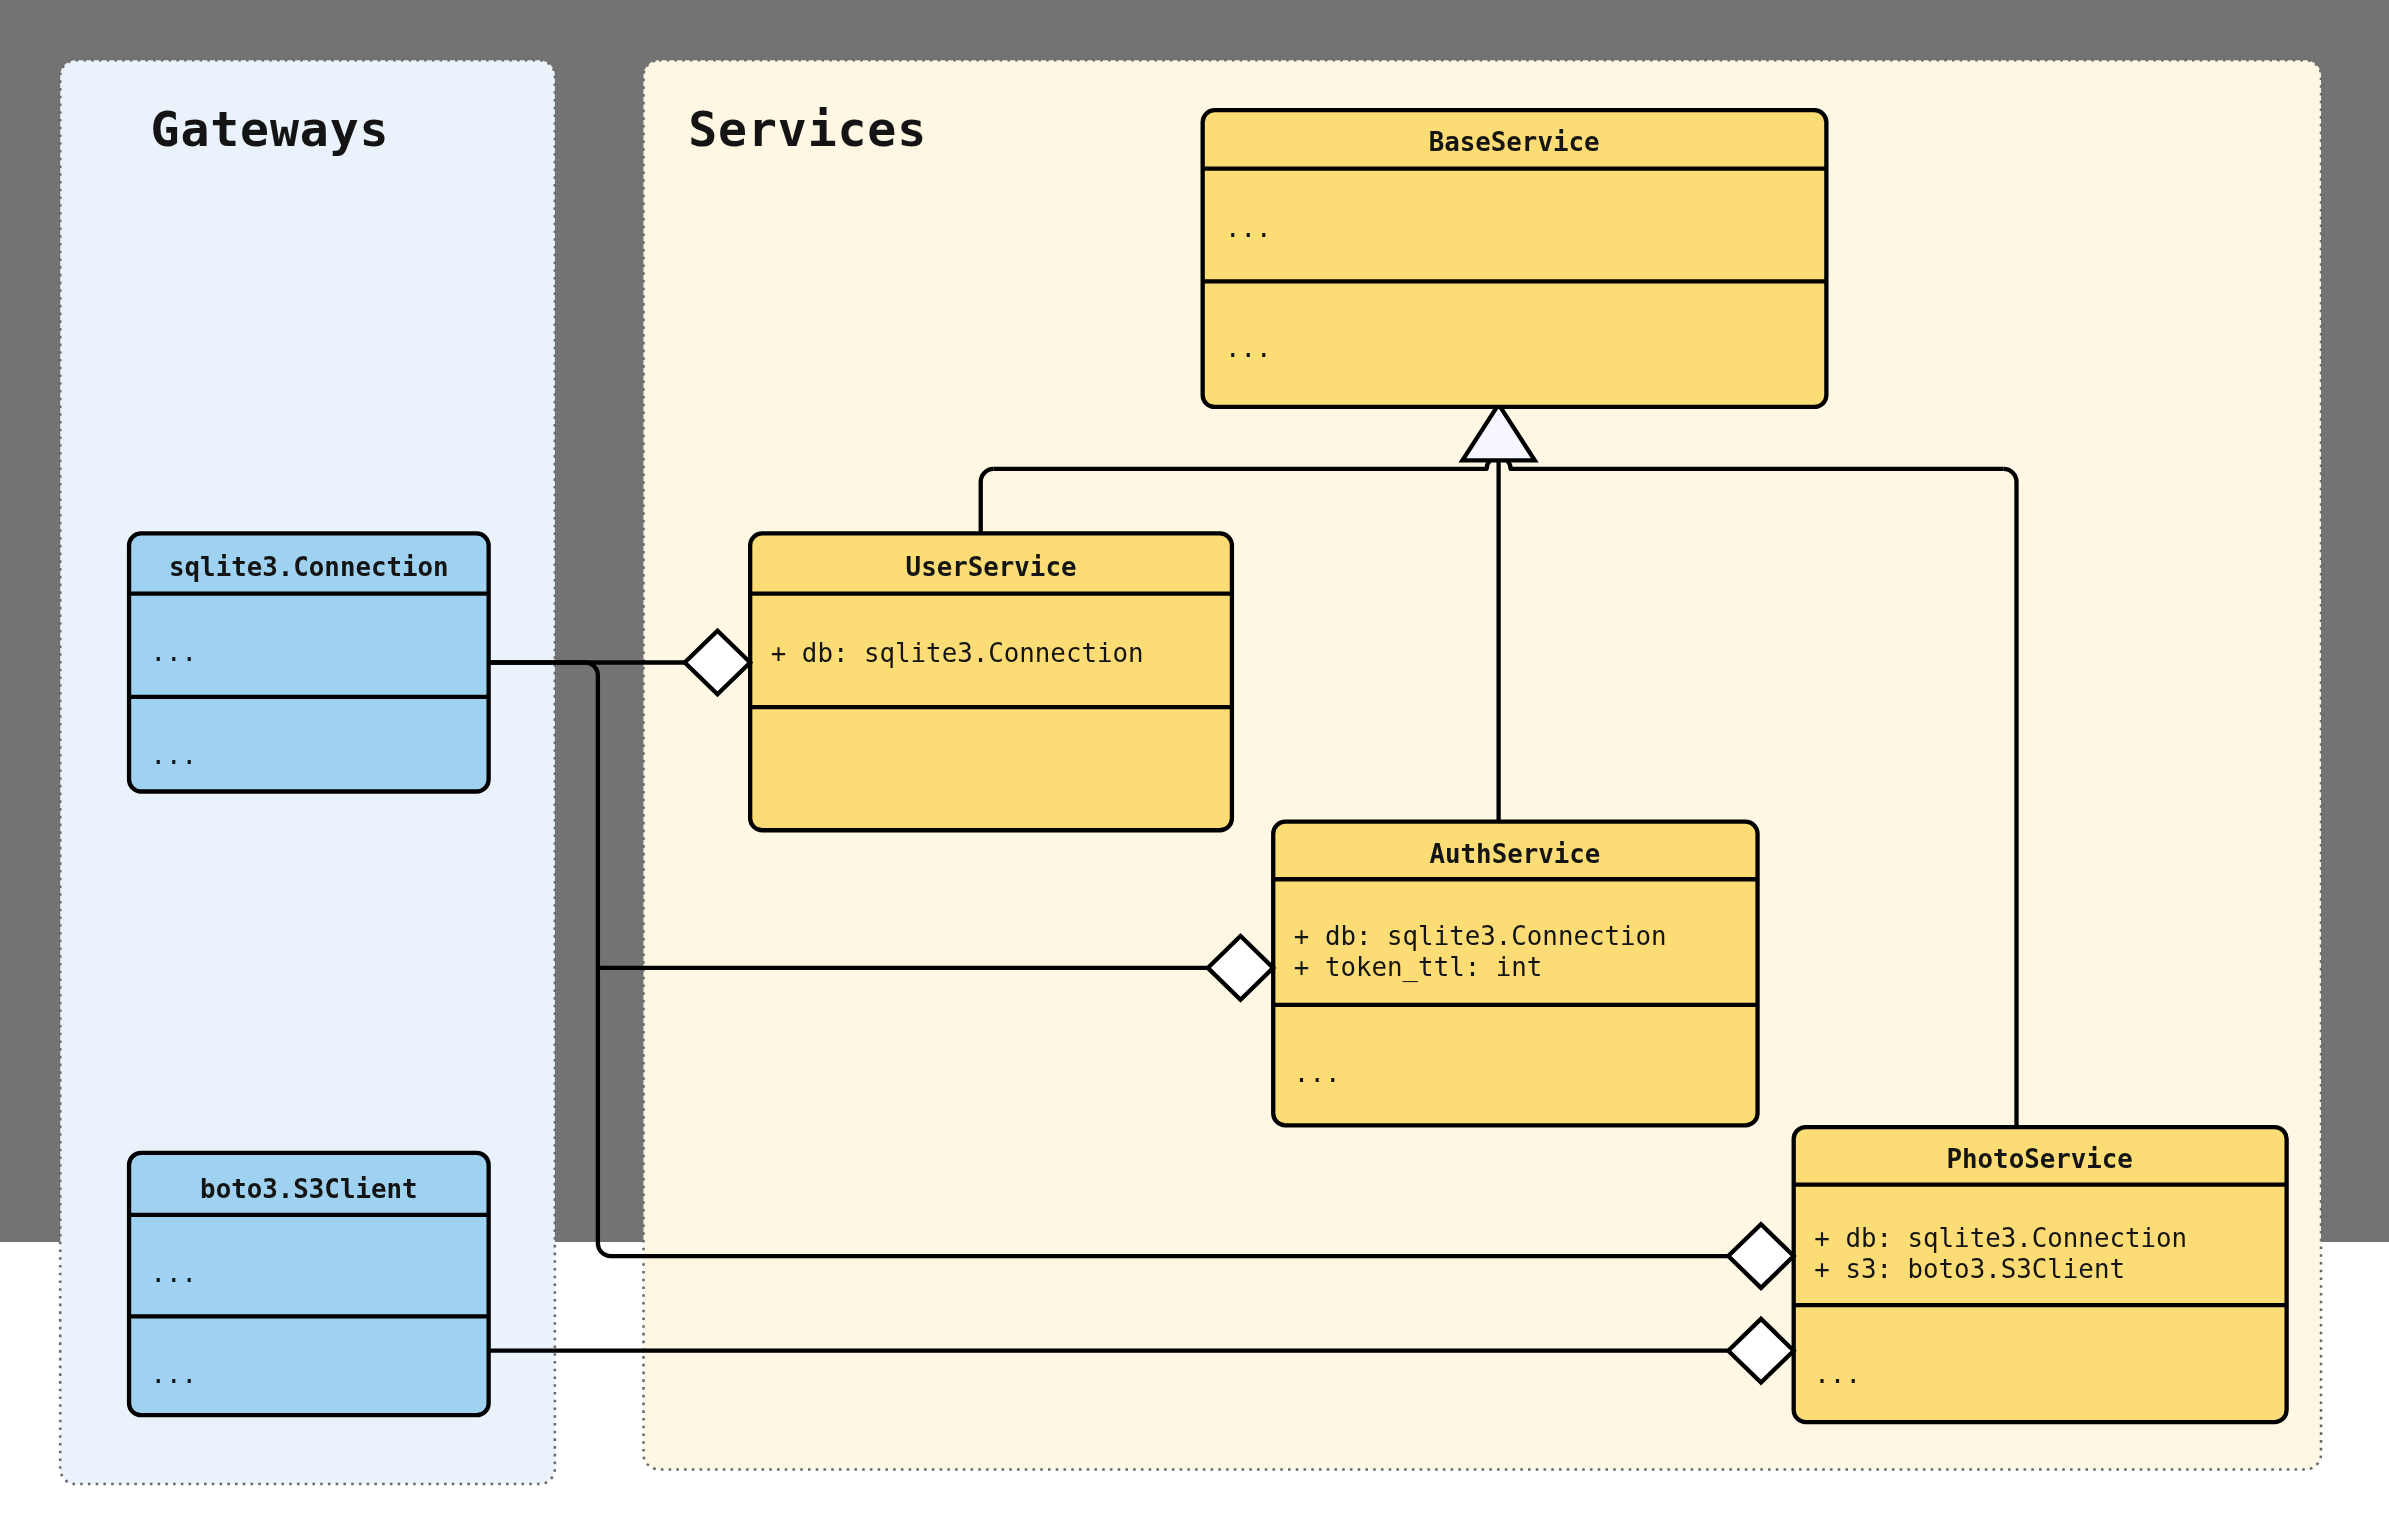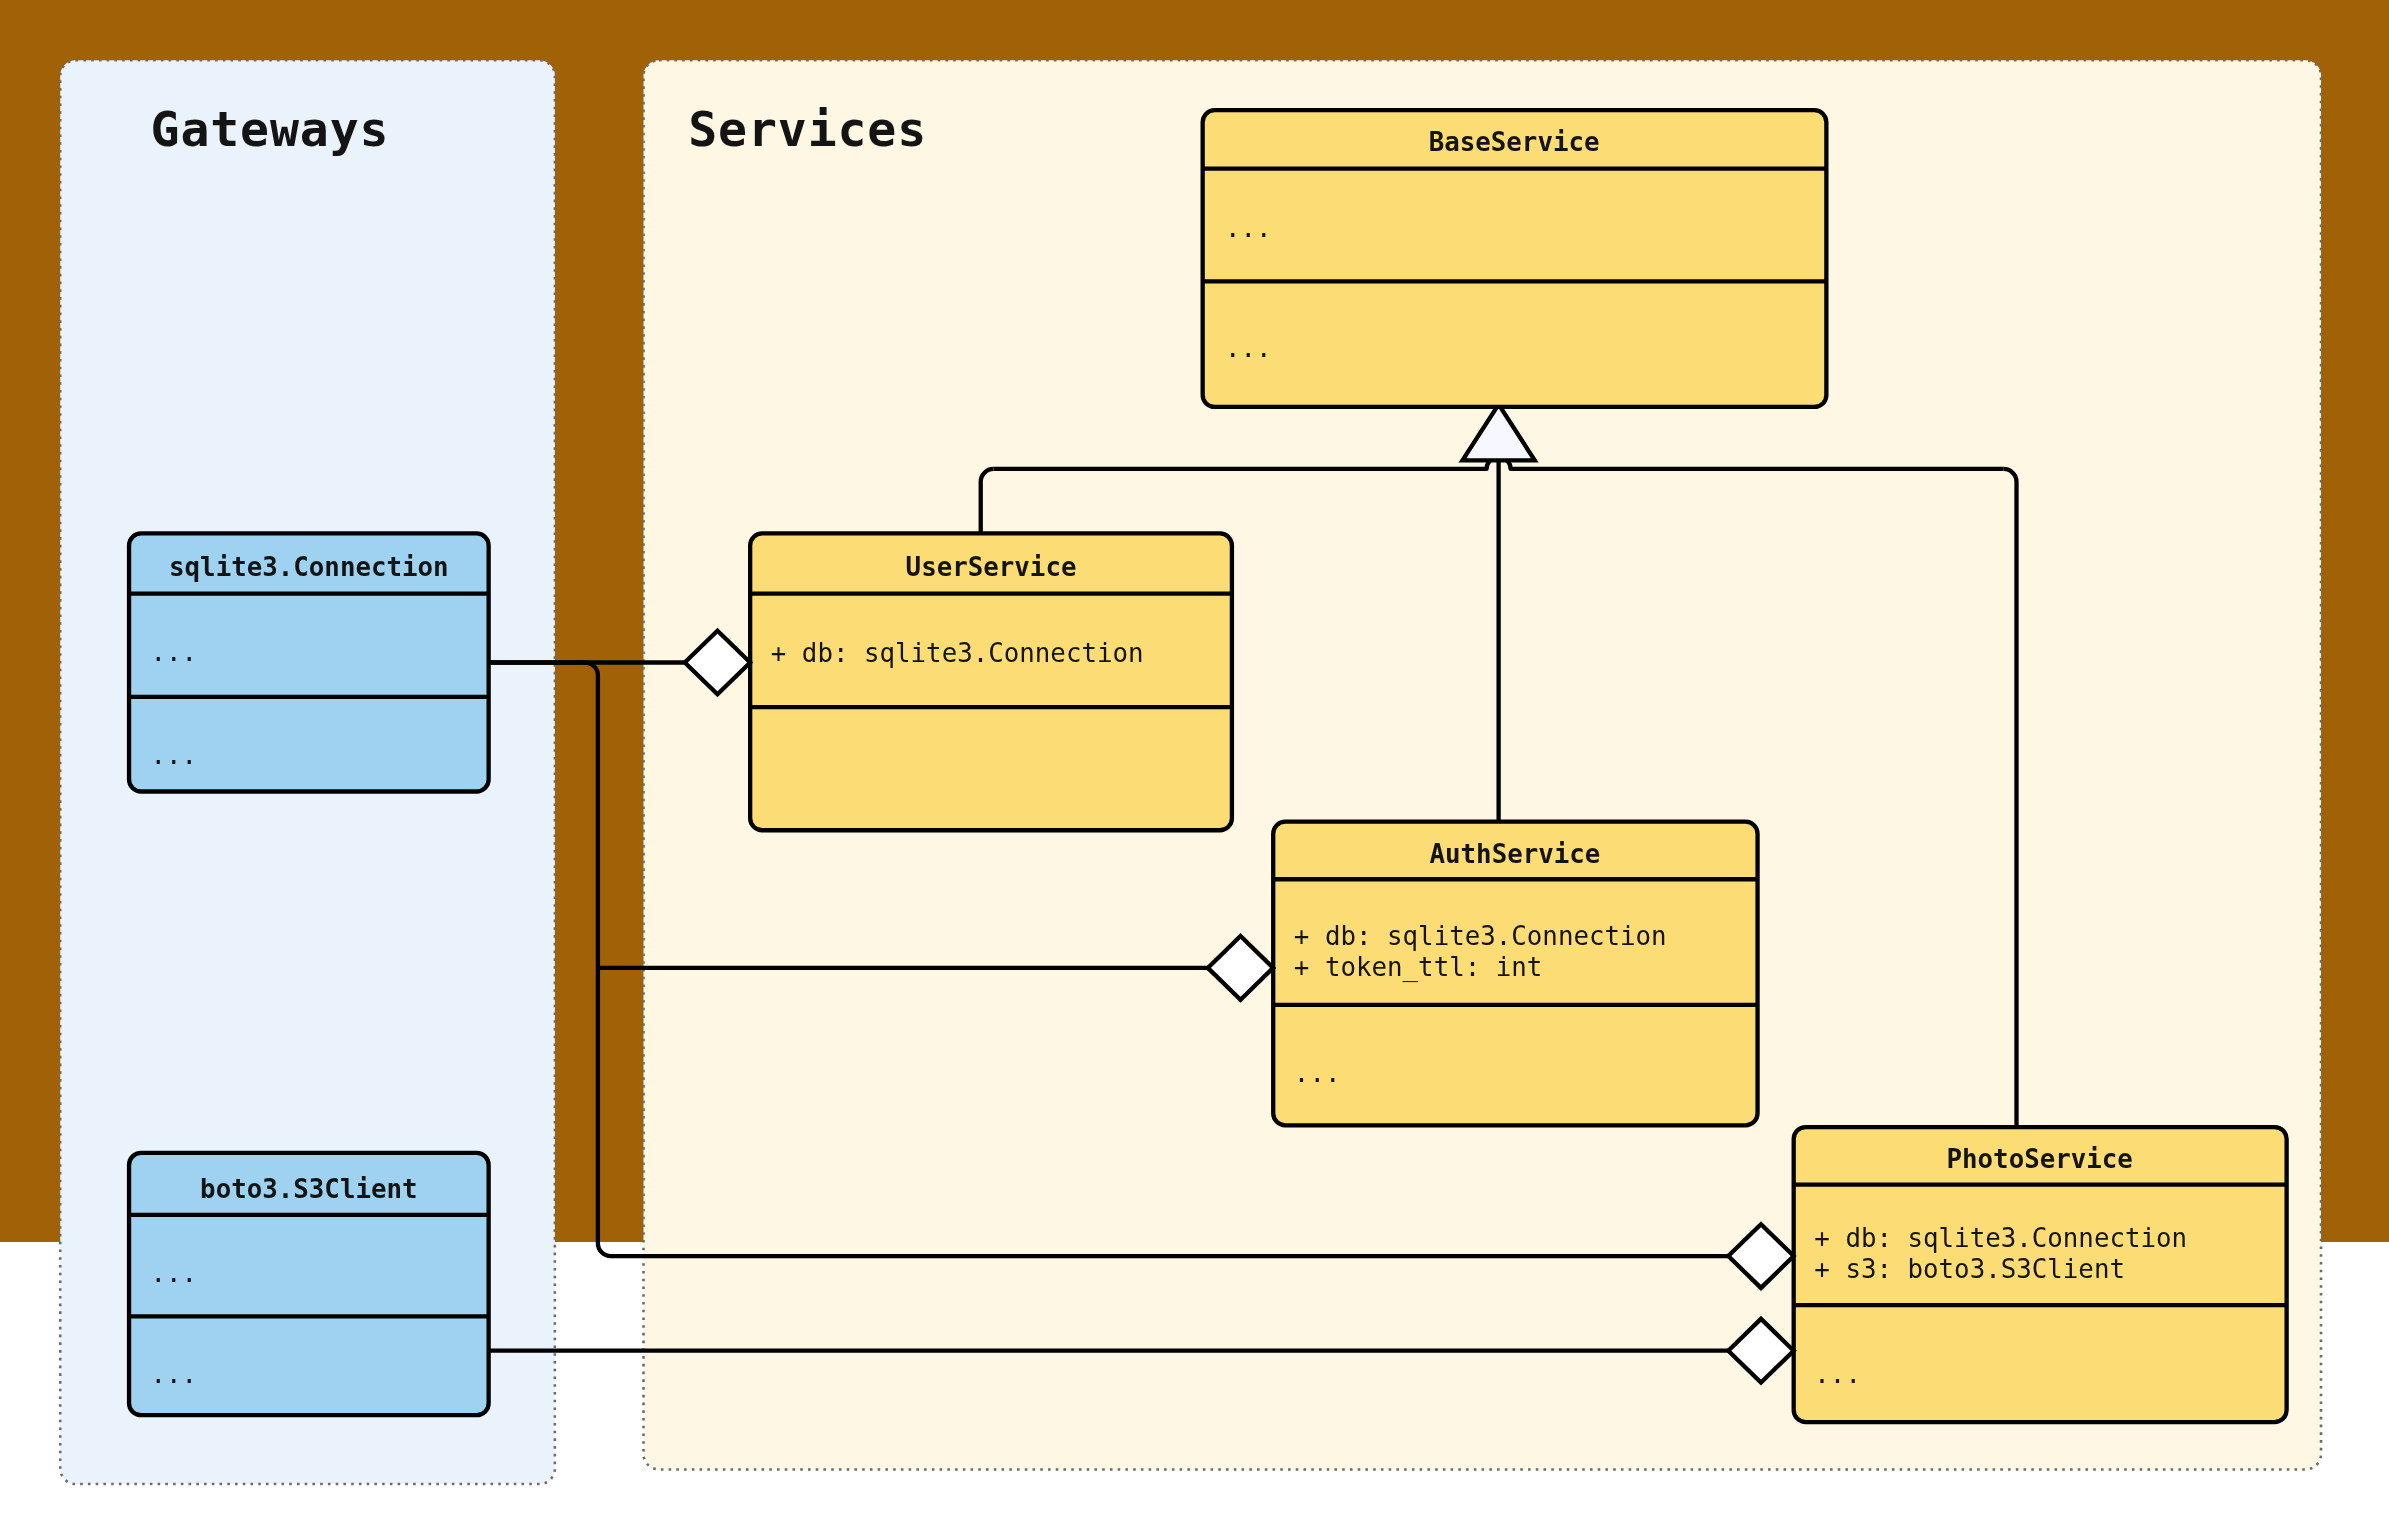--- a/index.html
+++ b/index.html
@@ -10,21 +10,21 @@
   body {
     width: 2389px;
     height: 1534px;
     font-family: "DejaVu Sans Mono", "Liberation Mono", monospace;
     overflow: hidden;
   }
   #diagram-root {
     position: relative;
     width: 2389px;
     height: 1242px;
-    background: #a16207;
+    background: #737373;
   }
   svg#uml-svg {
     position: absolute;
     left: 0;
     top: 0;
     width: 2389px;
     height: 1534px;
     display: block;
   }
   .pkg-title {

